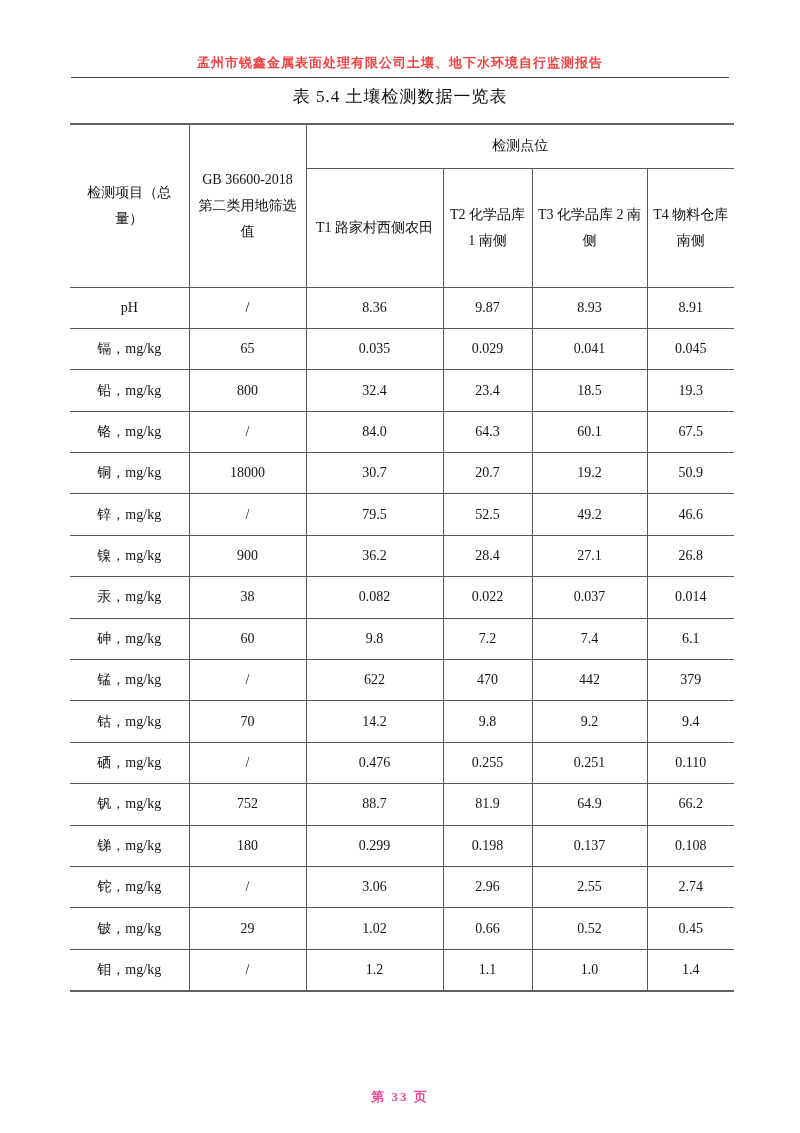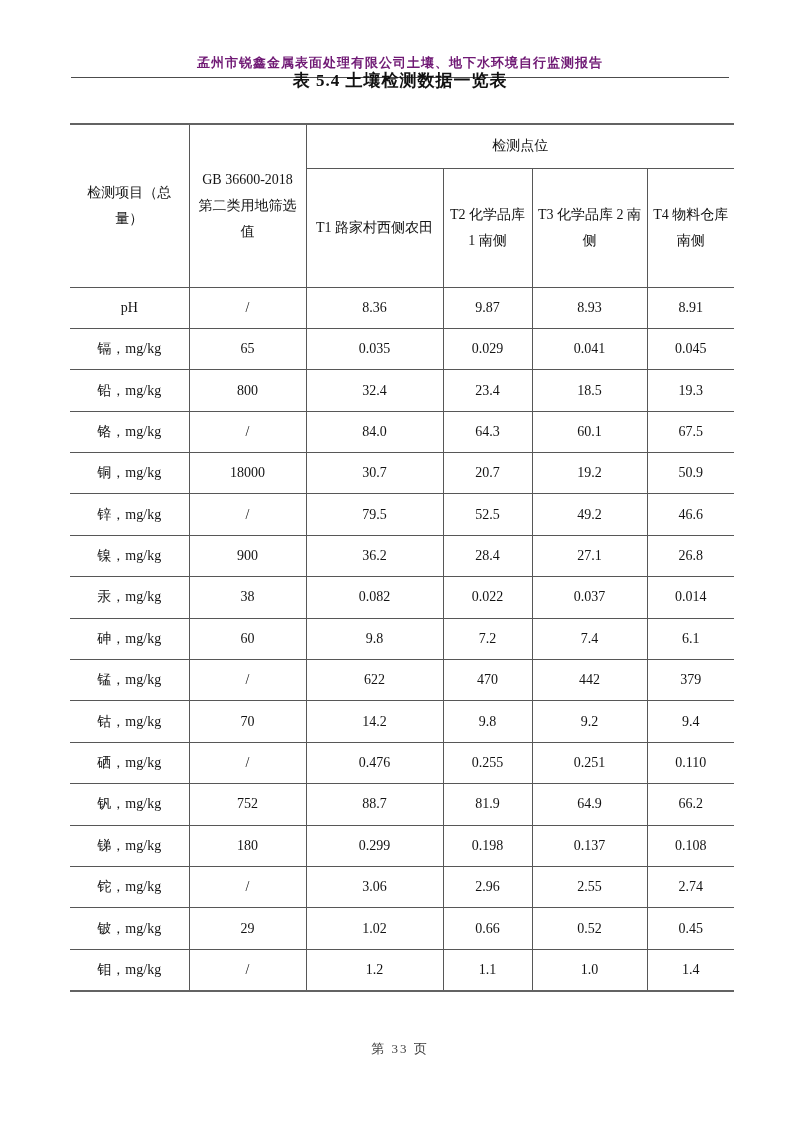--- a/index.html
+++ b/index.html
@@ -14,38 +14,38 @@
   }
   .doc-header {
     position: absolute;
     top: 54px;
     left: 0;
     width: 100%;
     text-align: center;
     font-size: 13px;
     font-weight: 700;
     letter-spacing: 1px;
-    color: #701a75;
+    color: #ef4444;
   }
   .header-rule {
     position: absolute;
     top: 77px;
     left: 71px;
     width: 658px;
     height: 0;
     border-top: 1.5px solid #4c4c4c;
   }
   .doc-title {
     position: absolute;
-    top: 69px;
+    top: 85px;
     left: 0;
     width: 100%;
     text-align: center;
     font-size: 17px;
-    font-weight: 700;
+    font-weight: 400;
     letter-spacing: 1px;
     color: #111111;
   }
   table.soil-table {
     position: absolute;
     top: 123px;
     left: 70px;
     width: 664px;
     border-collapse: collapse;
     table-layout: fixed;
@@ -63,27 +63,28 @@
     color: #141414;
     word-break: break-word;
   }
   .soil-table tr > *:first-child { border-left: none; }
   .soil-table tr > *:last-child  { border-right: none; }
   .soil-table .row-head-1 { height: 44px; }
   .soil-table .row-head-2 { height: 119px; font-family: Liberation Serif, serif; }
   .soil-table tbody tr { height: 41.4px; }
   .doc-footer {
     position: absolute;
-    top: 1040px;
+    top: 1088px;
     left: 0;
     width: 100%;
     text-align: center;
     font-size: 13px;
     letter-spacing: 2px;
-    color: #404040;
+    color: #ec4899;
+    font-weight: bold;
   }
 </style>
 </head>
 <body>
 
 <div>
 
   <div class="doc-header">孟州市锐鑫金属表面处理有限公司土壤、地下水环境自行监测报告</div>
 
   <div class="header-rule"></div>

